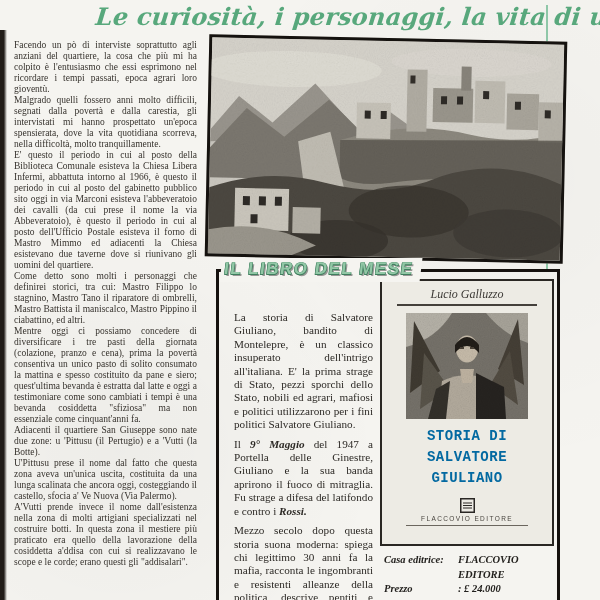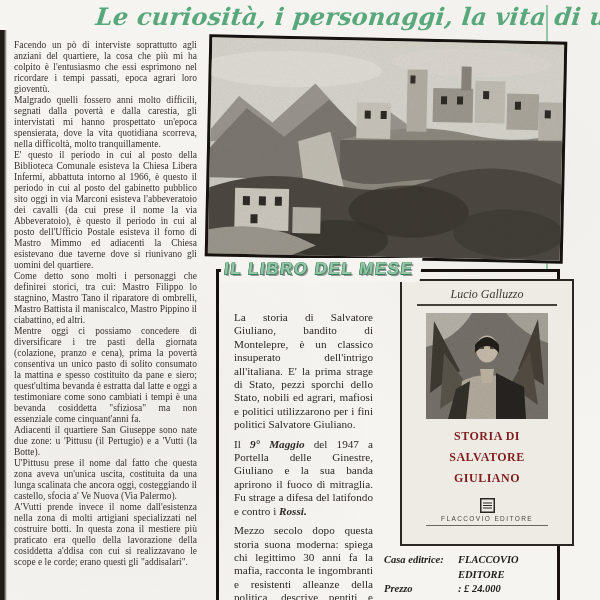--- a/index.html
+++ b/index.html
@@ -50,32 +50,32 @@
       -0.5px 0.5px 0 #3f7f5e, 0.5px 0.5px 0 #3f7f5e,
       2px 2px 0 rgba(75,75,75,0.55);
   }
   .book-review {
     position:absolute; left:228px; top:305px; width:151px;
     font-size:11.2px; line-height:13.4px; text-align:justify; color:#2d2a26;
   }
   .book-review p { margin:6px; }
   .bi { font-weight:bold; font-style:italic; }
   .book-cover {
-    position:absolute; left:400px; top:279px; width:174px; height:267px;
+    position:absolute; left:380px; top:279px; width:174px; height:267px;
     background:#edebe4; border:2px solid #2a2723; box-sizing:border-box;
     text-align:center;
   }
   .cover-author {
     margin-top:6px; font-style:italic; font-size:12px; color:#3c3935;
   }
   .cover-rule { width:82%; margin:2px auto 0; border-top:2px solid #44403b; }
   .cover-photo { width:122px; height:106px; margin:7px auto 0; display:block; }
   .cover-title {
-    margin-top:7px; font-weight:bold; font-size:12px; line-height:21px;
-    letter-spacing:0.5px; color:#7f1d1d; white-space:pre-line;
+    margin-top:7px; font-weight:bold; font-size:14px; line-height:21px;
+    letter-spacing:0.5px; color:#0369a1; white-space:pre-line;font-family:Liberation Mono, monospace;
   }
   .cover-logo { display:block; margin:9px auto 0; width:15px; height:15px; }
   .cover-publisher {
     margin-top:2px; font-size:6.5px; letter-spacing:1.4px; color:#49453f;
     font-family:"Liberation Sans", sans-serif;
   }
   .cover-bottomline { width:72%; margin:3px auto 0; border-top:1px solid #6b665e; }
   .book-details {
     position:absolute; left:384px; top:553px; width:178px;
     font-weight:bold; font-style:italic; font-size:10.5px;

